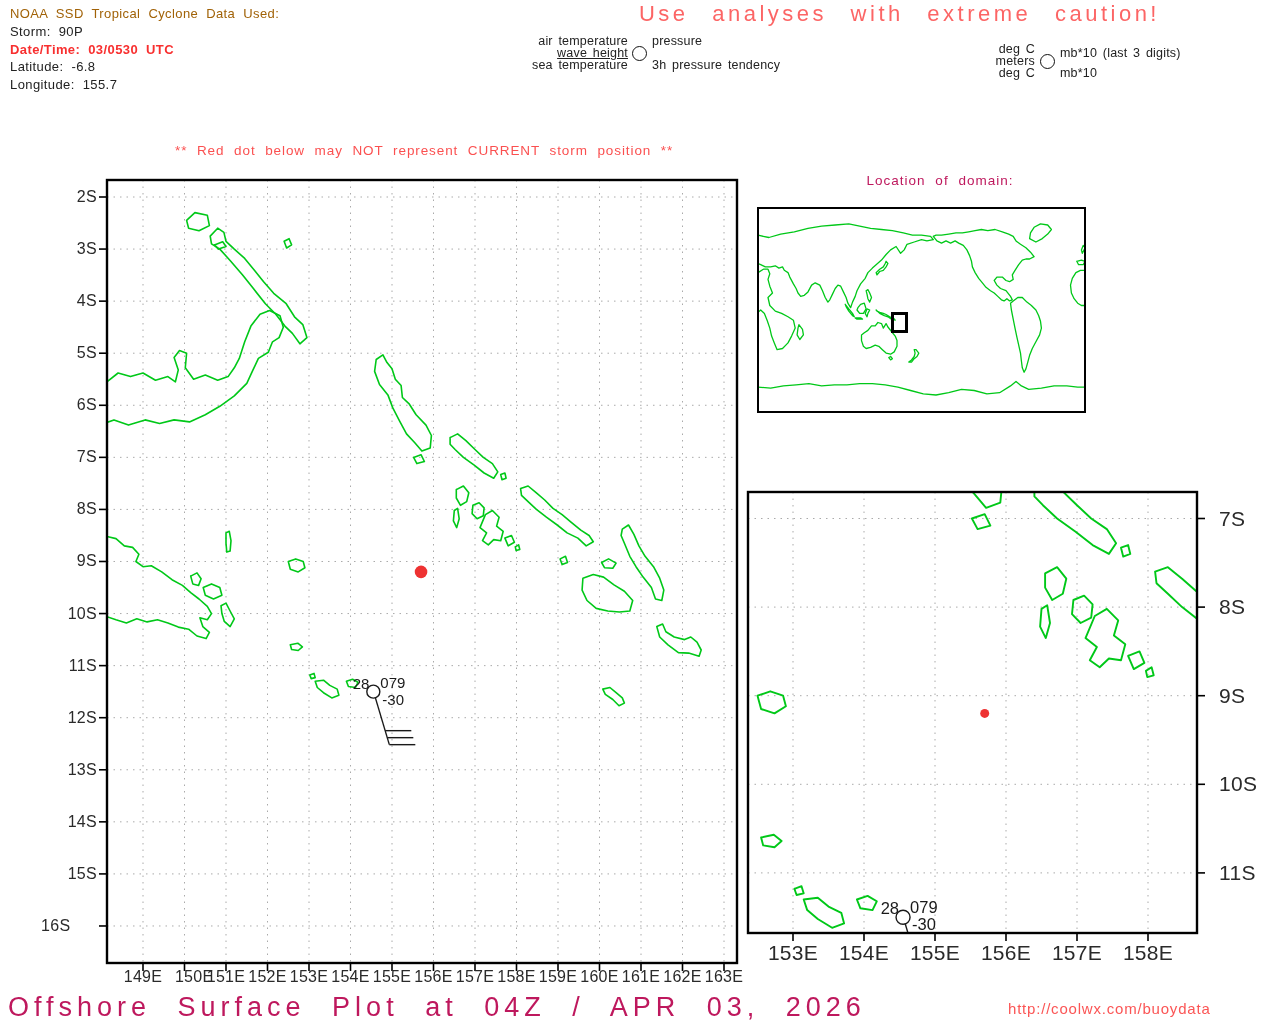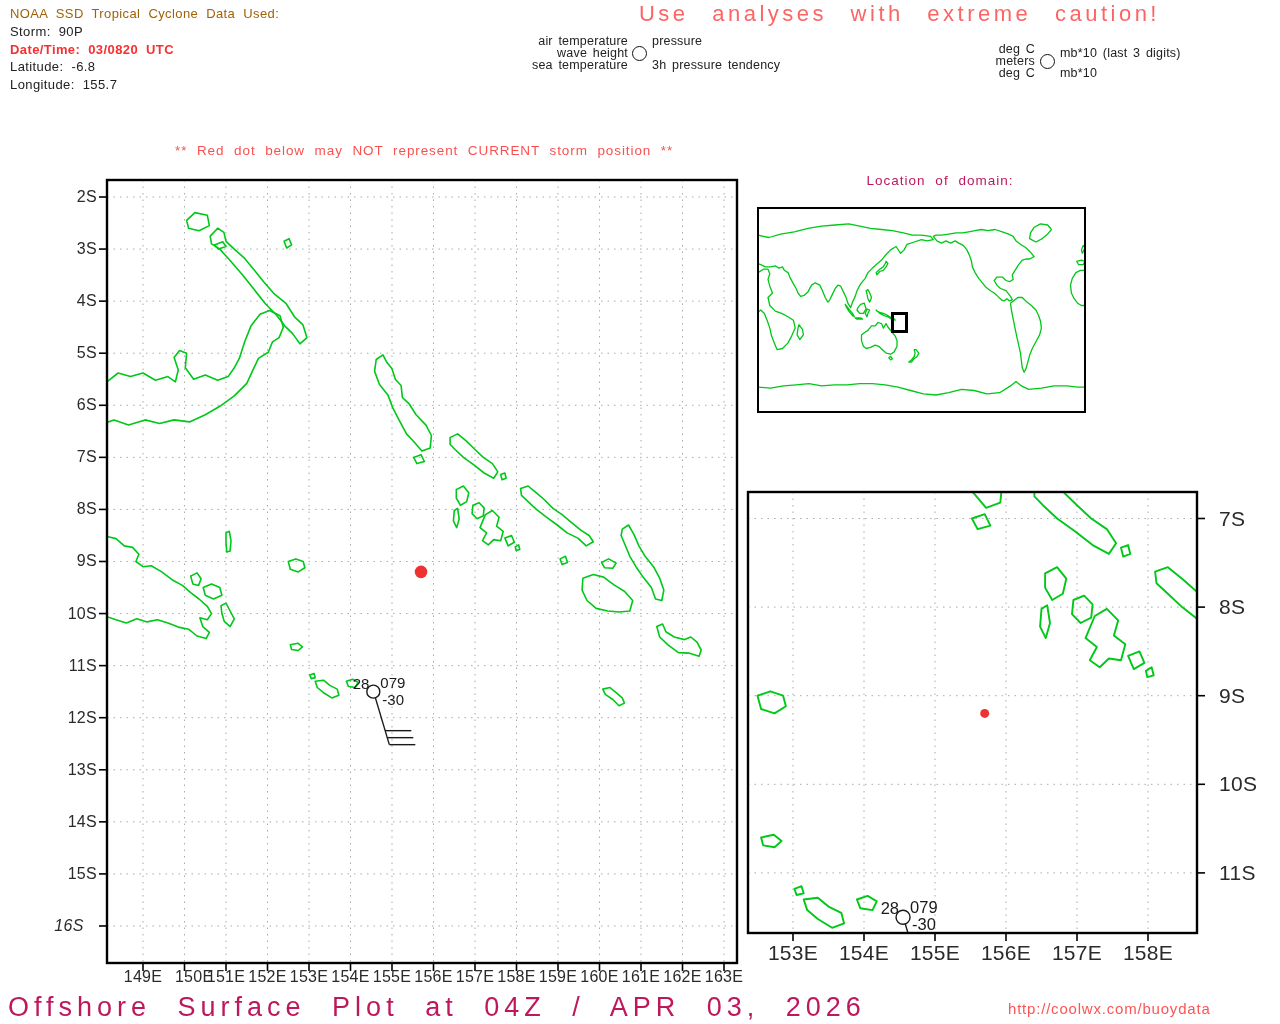--- a/index.html
+++ b/index.html
@@ -29,30 +29,30 @@
   .tick{stroke:#000;stroke-width:1.6;}
 </style>
 </head>
 <body>
 
 <div id="root">
 
   <div class="abs" style="left:10px;top:5px;">
     <div class="hline salmon t">NOAA SSD Tropical Cyclone Data Used:</div>
     <div class="hline dark t">Storm: 90P</div>
-    <div class="hline redbold t">Date/Time: 03/0820 UTC</div>
+    <div class="hline redbold t">Date/Time: 03/0530 UTC</div>
     <div class="hline dark t">Latitude: -6.8</div>
     <div class="hline dark t">Longitude: 155.7</div>
   </div>
 
   <div class="abs t caution" style="left:600px;top:1px;width:560px;text-align:right;">Use analyses with extreme caution!</div>
 
   <div class="abs legend" style="left:500px;top:35px;width:300px;height:40px;">
     <span class="row ra t" style="right:172px;top:0;">air temperature</span>
-    <span class="row ra t" style="right:172px;top:12px;">wave height</span>
+    <span class="row ra t" style="right:172px;top:12px;text-decoration:underline;">wave height</span>
     <span class="row ra t" style="right:172px;top:24px;">sea temperature</span>
     <span class="lgcircle" style="left:132px;top:11px;"></span>
     <span class="row t" style="left:152px;top:0;">pressure</span>
     <span class="row t" style="left:152px;top:24px;">3h pressure tendency</span>
   </div>
 
   <div class="abs legend" style="left:900px;top:43px;width:340px;height:40px;">
     <span class="row ra t" style="right:205px;top:0;">deg C</span>
     <span class="row ra t" style="right:205px;top:12px;">meters</span>
     <span class="row ra t" style="right:205px;top:24px;">deg C</span>
@@ -303,21 +303,21 @@
     <span class="abs t ax16" style="left: 41px; top: 396.28px; width: 56px; text-align: right;">6S</span>
     <span class="abs t ax16" style="left: 41px; top: 448.35px; width: 56px; text-align: right;">7S</span>
     <span class="abs t ax16" style="left: 41px; top: 500.42px; width: 56px; text-align: right;">8S</span>
     <span class="abs t ax16" style="left: 41px; top: 552.49px; width: 56px; text-align: right;">9S</span>
     <span class="abs t ax16" style="left: 41px; top: 604.56px; width: 56px; text-align: right;">10S</span>
     <span class="abs t ax16" style="left: 41px; top: 656.63px; width: 56px; text-align: right;">11S</span>
     <span class="abs t ax16" style="left: 41px; top: 708.7px; width: 56px; text-align: right;">12S</span>
     <span class="abs t ax16" style="left: 41px; top: 760.77px; width: 56px; text-align: right;">13S</span>
     <span class="abs t ax16" style="left: 41px; top: 812.84px; width: 56px; text-align: right;">14S</span>
     <span class="abs t ax16" style="left: 41px; top: 864.91px; width: 56px; text-align: right;">15S</span>
-    <span class="abs t ax16" style="left: 41px; top: 916.98px; width: 56px; text-align: center; font-style: italic;">16S</span>
+    <span class="abs t ax16" style="left: 41px; top: 916.98px; width: 56px; text-align: left;">16S</span>
     <span class="abs t ax21" style="left: 761px; top: 941px; width: 64px; text-align: center;">153E</span>
     <span class="abs t ax21" style="left: 832px; top: 941px; width: 64px; text-align: center;">154E</span>
     <span class="abs t ax21" style="left: 903px; top: 941px; width: 64px; text-align: center;">155E</span>
     <span class="abs t ax21" style="left: 974px; top: 941px; width: 64px; text-align: center;">156E</span>
     <span class="abs t ax21" style="left: 1045px; top: 941px; width: 64px; text-align: center;">157E</span>
     <span class="abs t ax21" style="left: 1116px; top: 941px; width: 64px; text-align: center;">158E</span>
     <span class="abs t ax21" style="left: 1219px; top: 506.5px; width: 70px;">7S</span>
     <span class="abs t ax21" style="left: 1219px; top: 595.1px; width: 70px;">8S</span>
     <span class="abs t ax21" style="left: 1219px; top: 683.7px; width: 70px;">9S</span>
     <span class="abs t ax21" style="left: 1219px; top: 772.3px; width: 70px;">10S</span>

